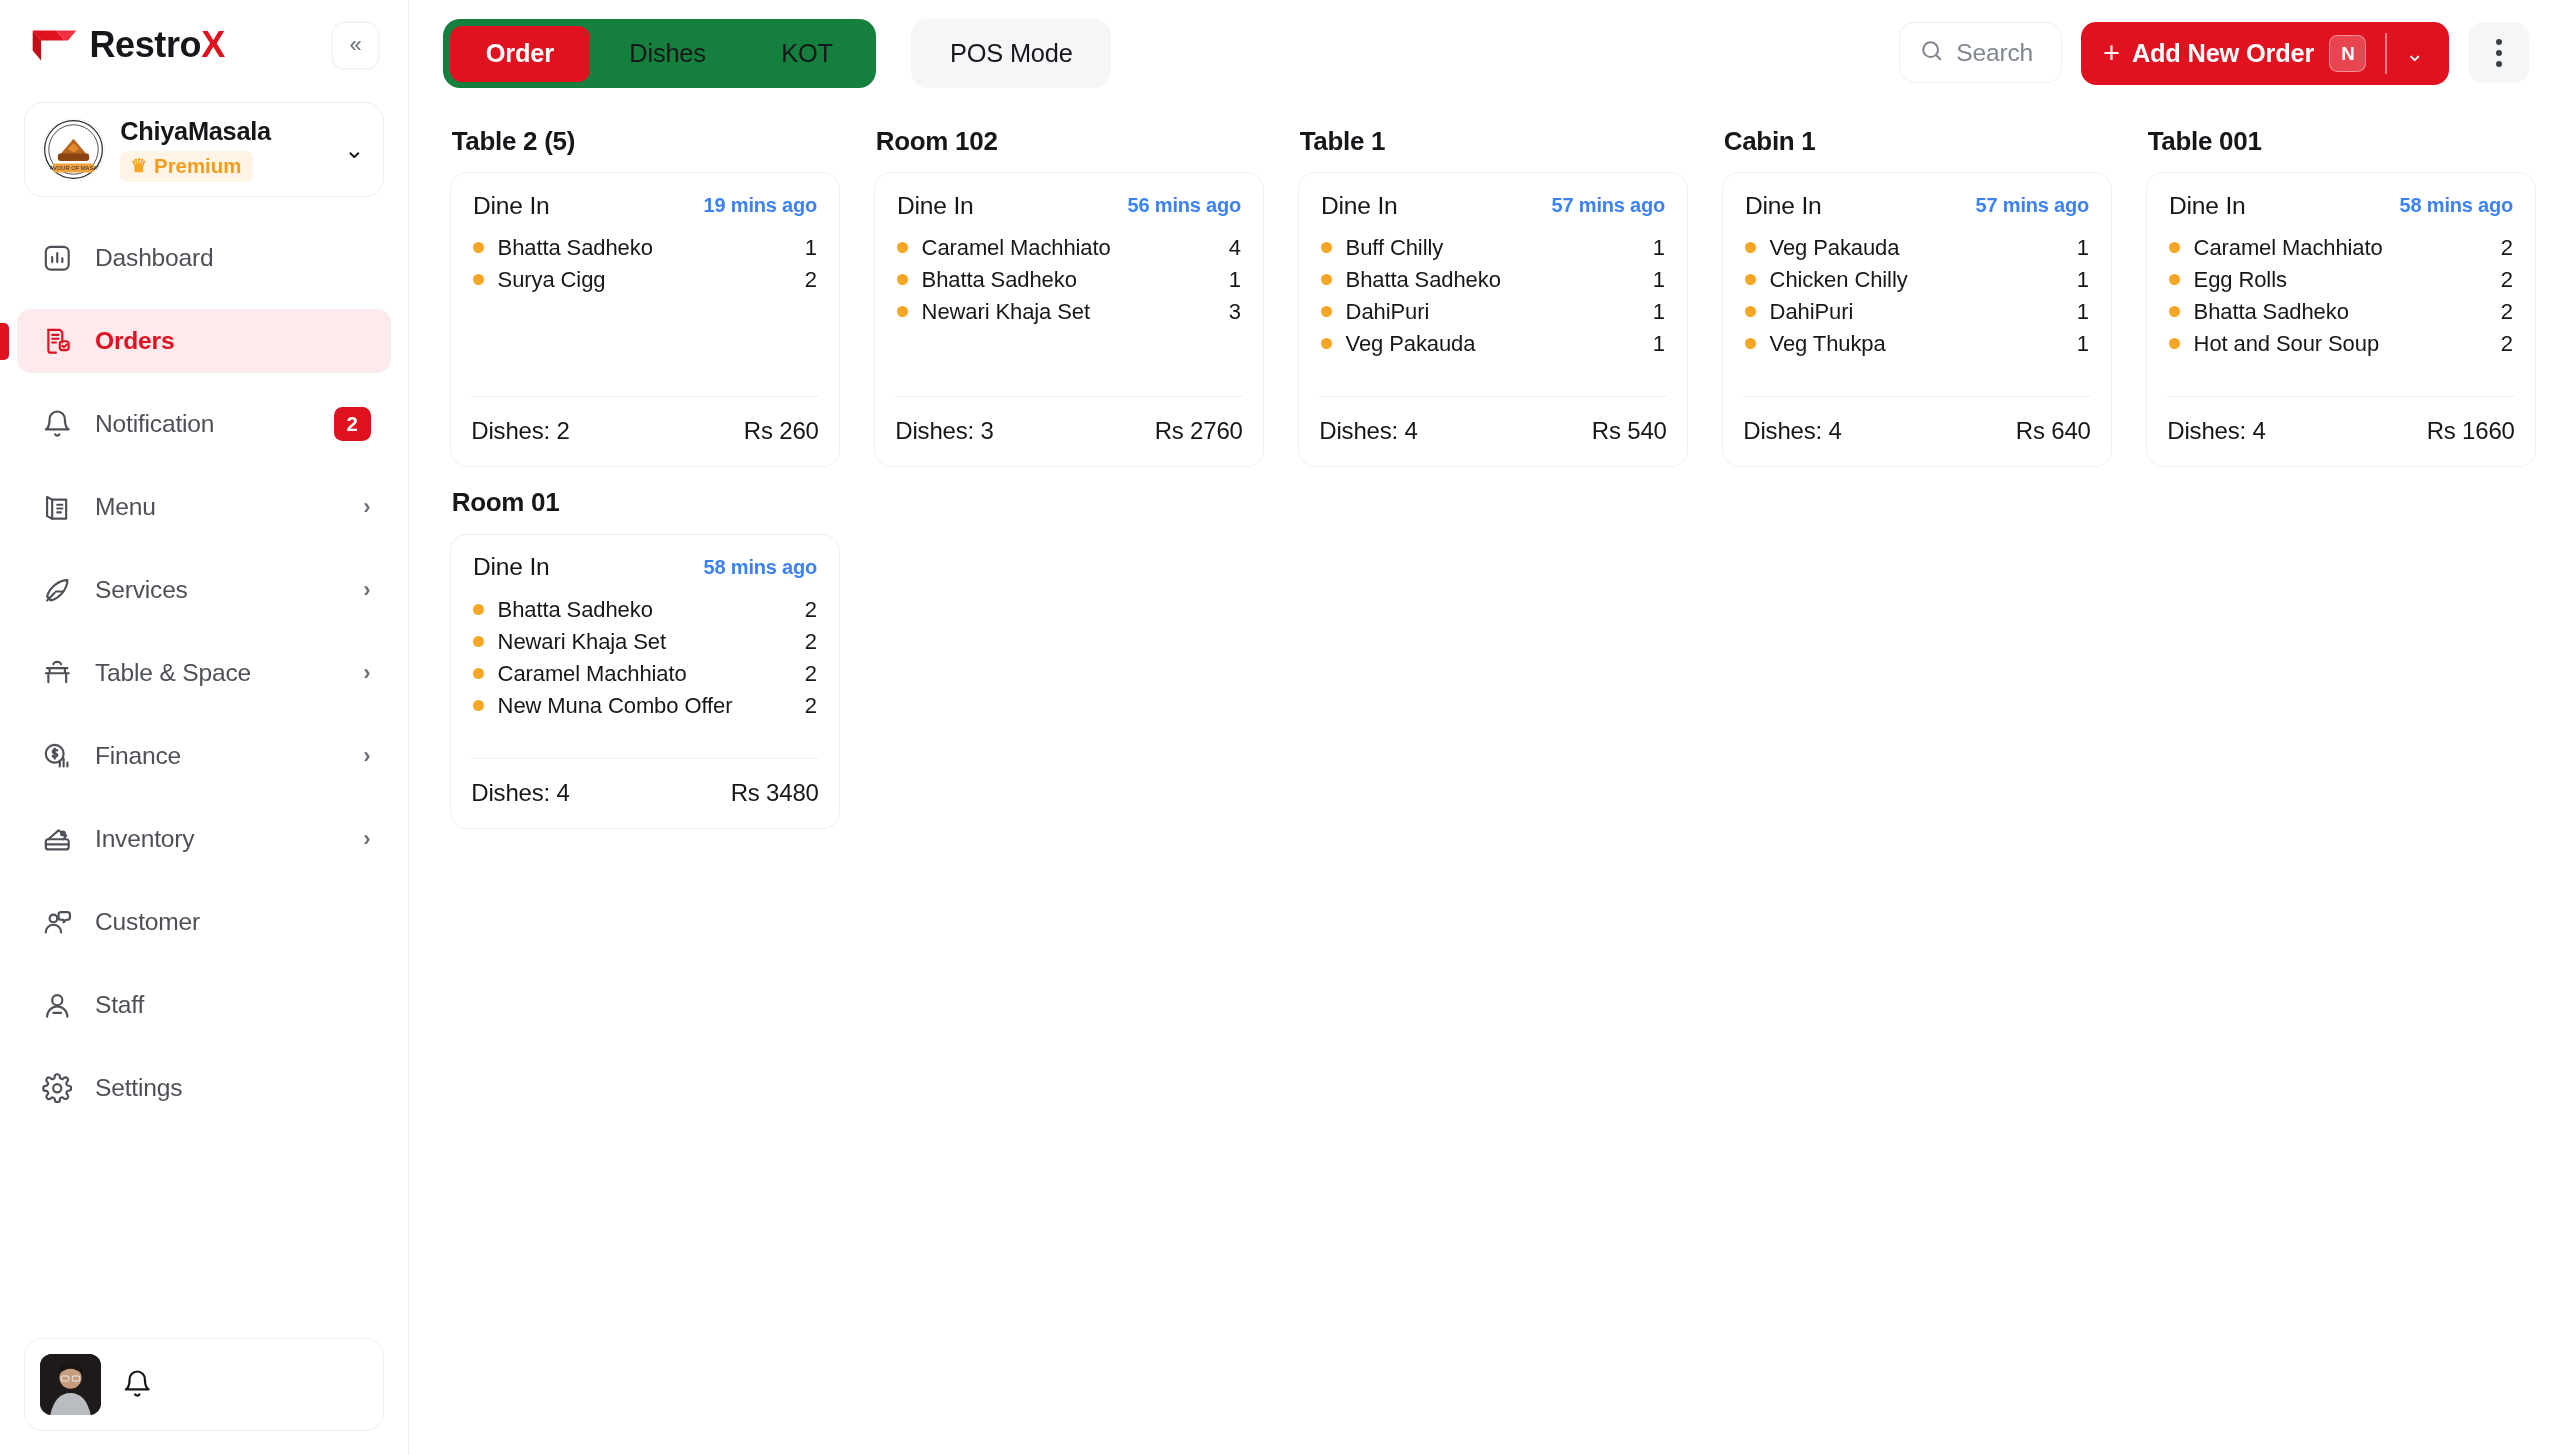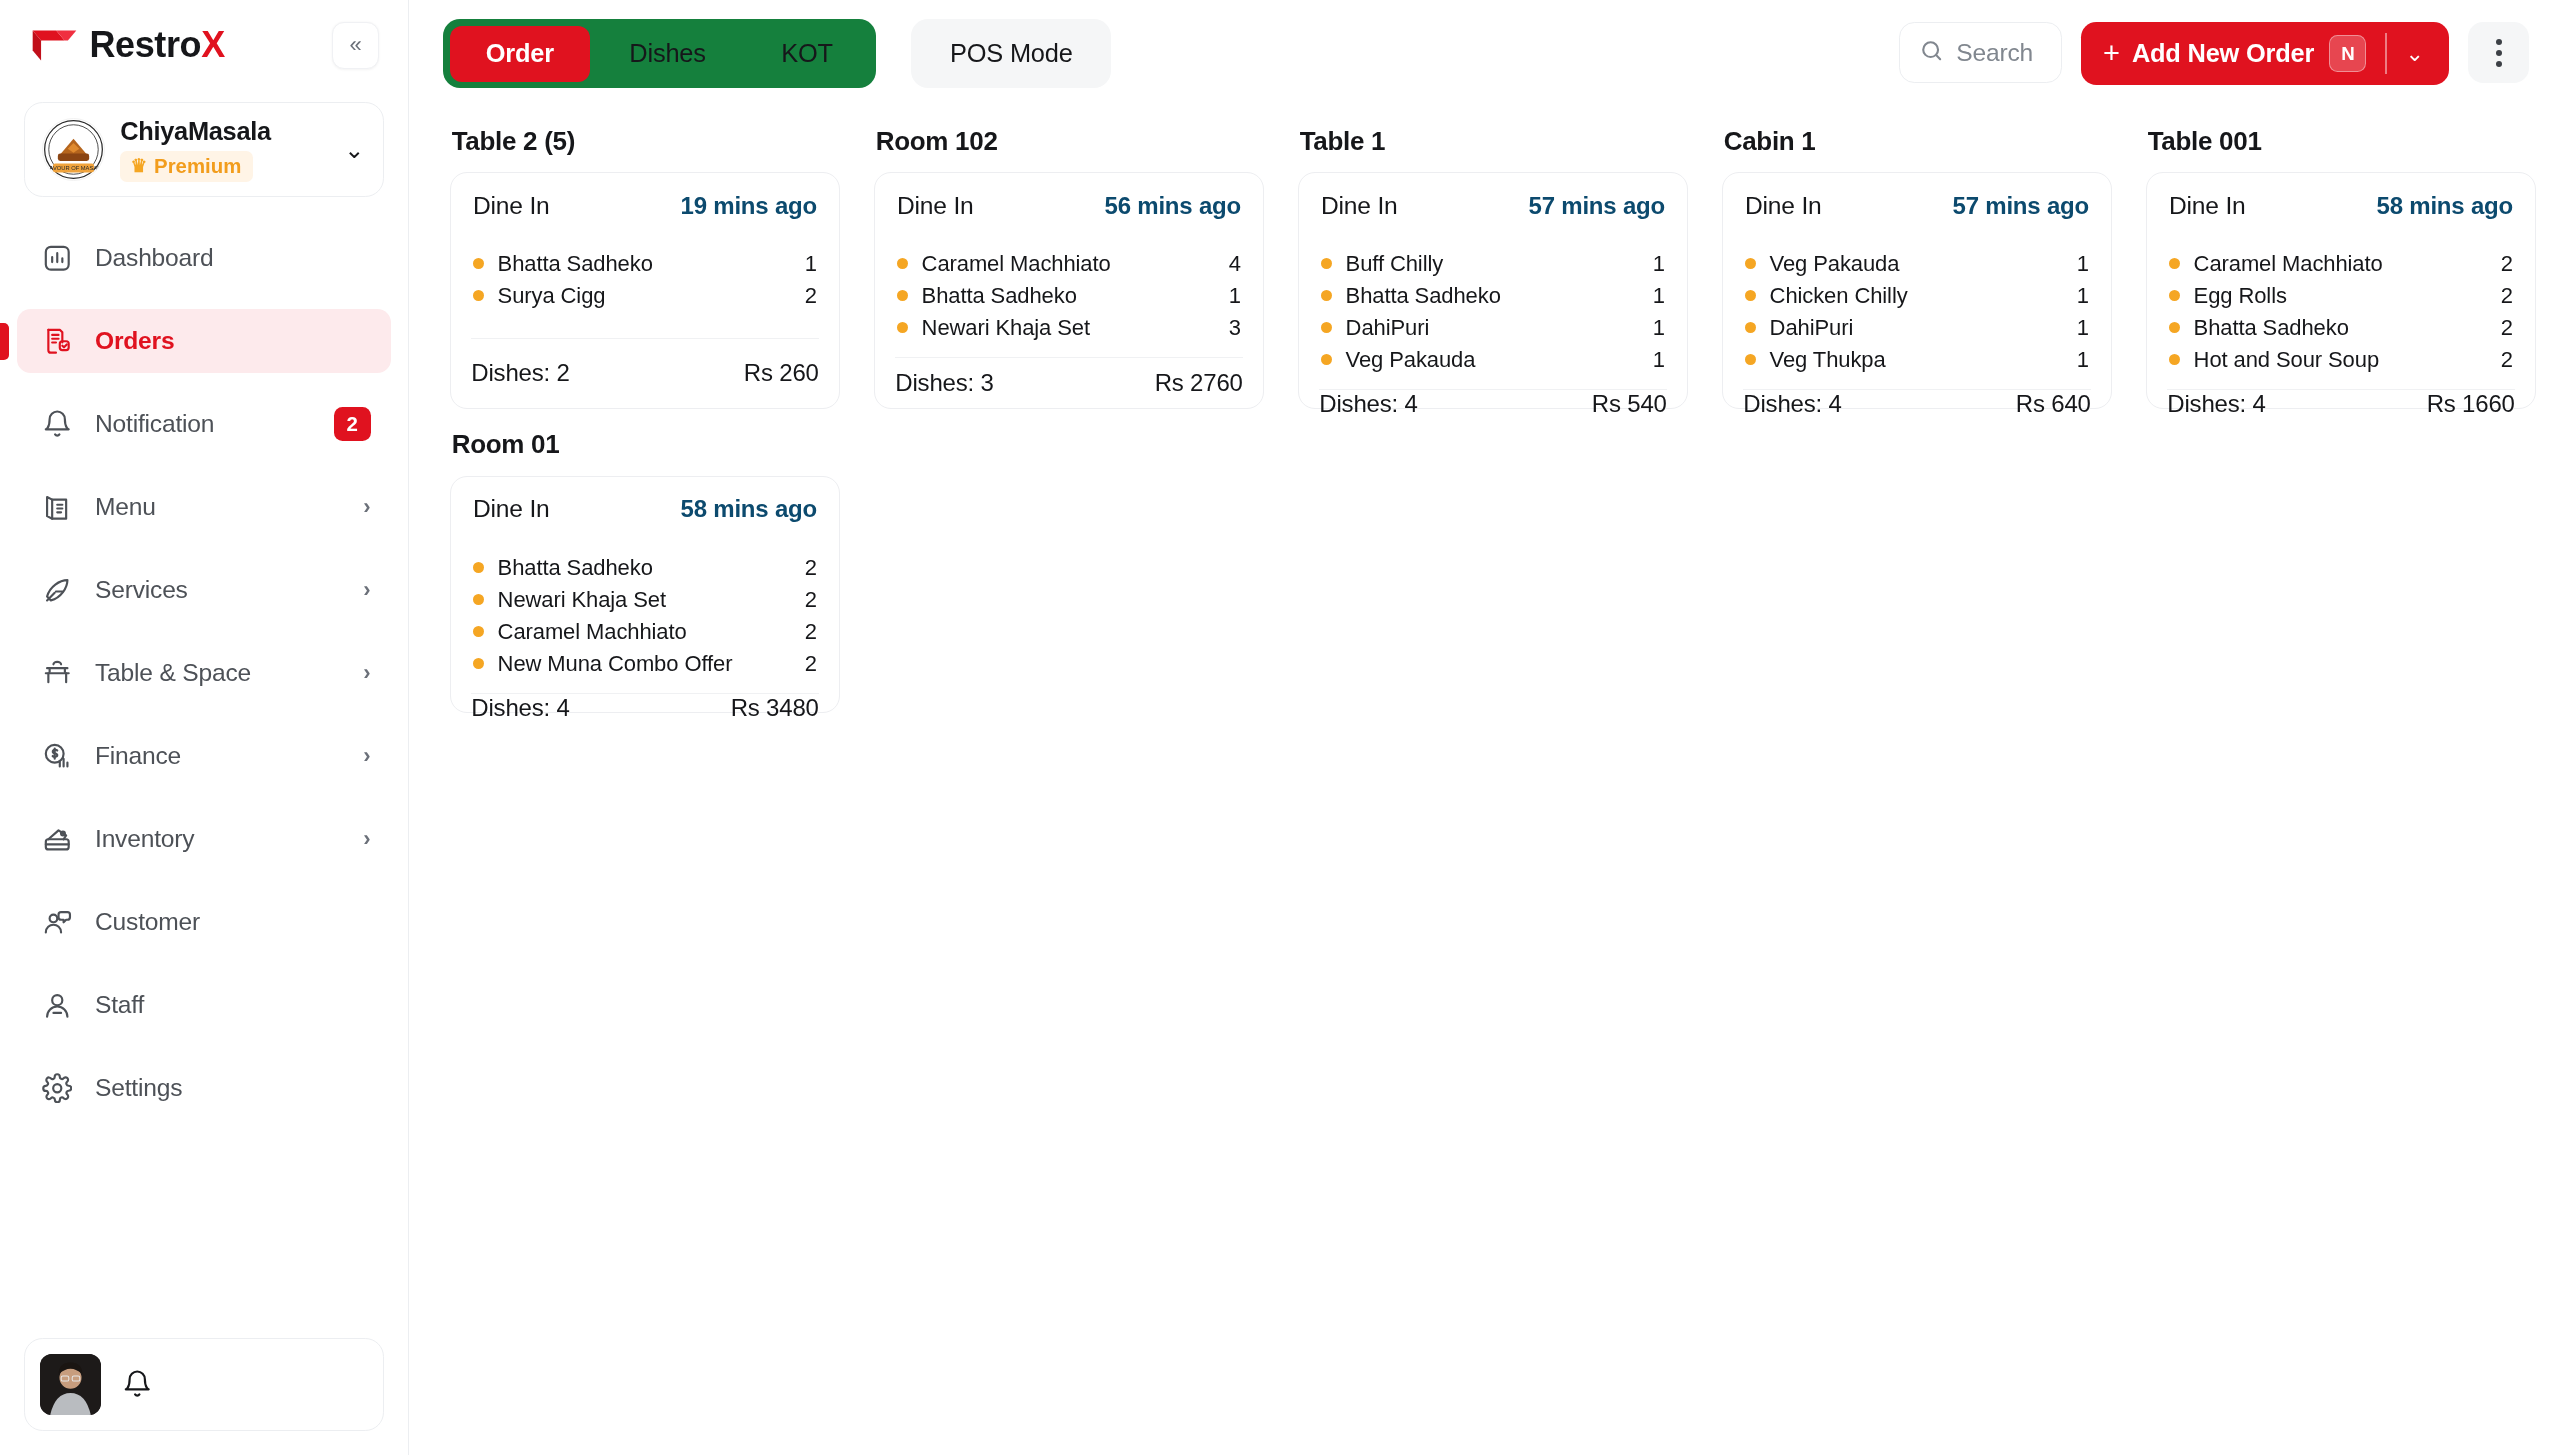--- a/index.html
+++ b/index.html
@@ -162,30 +162,30 @@
   .grid {
     display: grid; grid-template-columns: repeat(5, 390px);
     column-gap: 34px; row-gap: 20.4px;
   }
   .col-title {
     font-size: 26px; font-weight: 700; color: #16171a;
     letter-spacing: -0.3px; margin: 0 0 15.3px 1.7px;
   }
   .order-card {
     border: 1.7px solid #edeef1; border-radius: 17px;
-    background: #fff; height: 237px;
+    background: #fff; height: 295px;
     display: flex; flex-direction: column;
-    padding: 18.7px 22px 0 22px; cursor: pointer; gap: 16px;
+    padding: 18.7px 22px 0 22px; cursor: pointer;
   }
   .card-head {
     display: flex; align-items: center; justify-content: space-between;
     margin-bottom: 15.3px;
   }
   .order-type { font-size: 24.6px; color: #16171a; letter-spacing: -0.2px; }
-  .order-time { font-size: 24px; font-weight: 700; color: #0c4a6e; letter-spacing: -0.2px; }
+  .order-time { font-size: 20px; font-weight: 700; color: #3b82f6; letter-spacing: -0.2px; }
   .items { flex: 1; display: flex; flex-direction: column; gap: 6px; }
   .item-row { display: flex; align-items: center; font-size: 22px; color: #16171a; }
   .dot { width: 11px; height: 11px; border-radius: 50%; background: #f5a623; flex: 0 0 11px; margin-right: 13.6px; }
   .item-name { flex: 1; letter-spacing: -0.1px; }
   .item-qty { font-size: 22px; color: #16171a; }
   .card-foot {
     border-top: 1.7px solid #f0f1f3;
     height: 70px; display: flex; align-items: center; justify-content: space-between;
     margin: 0 -1.7px;
   }

